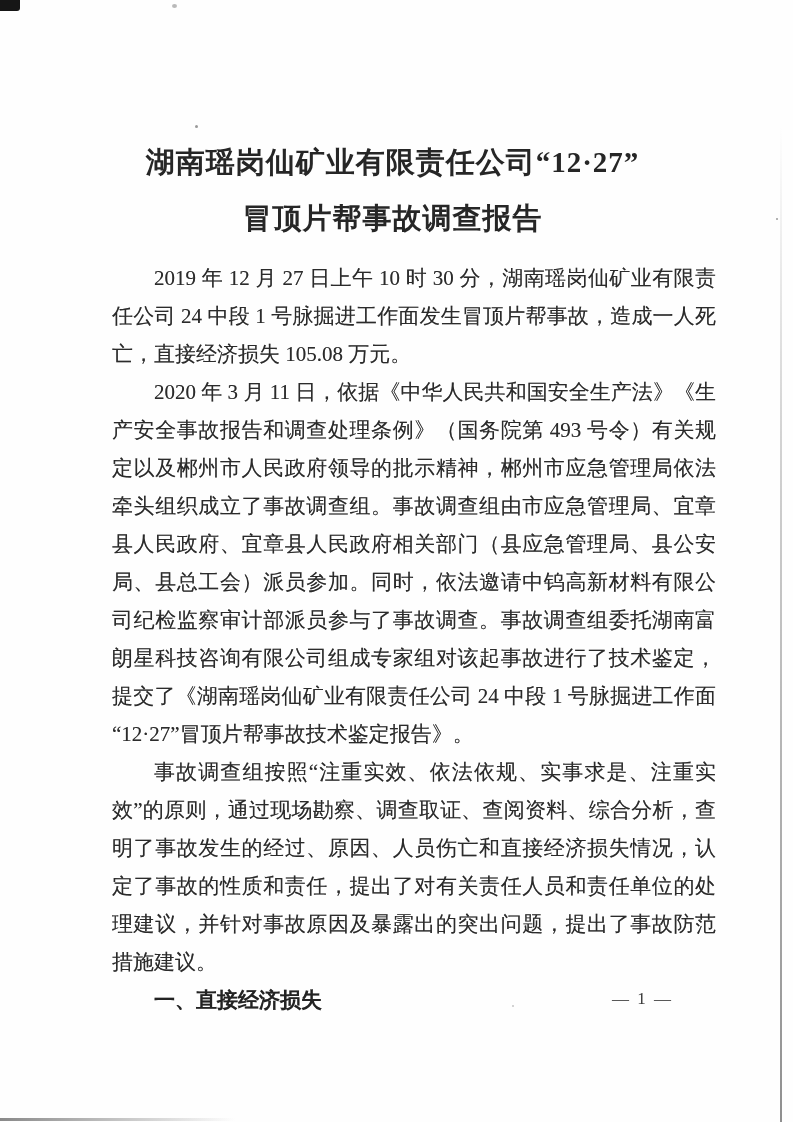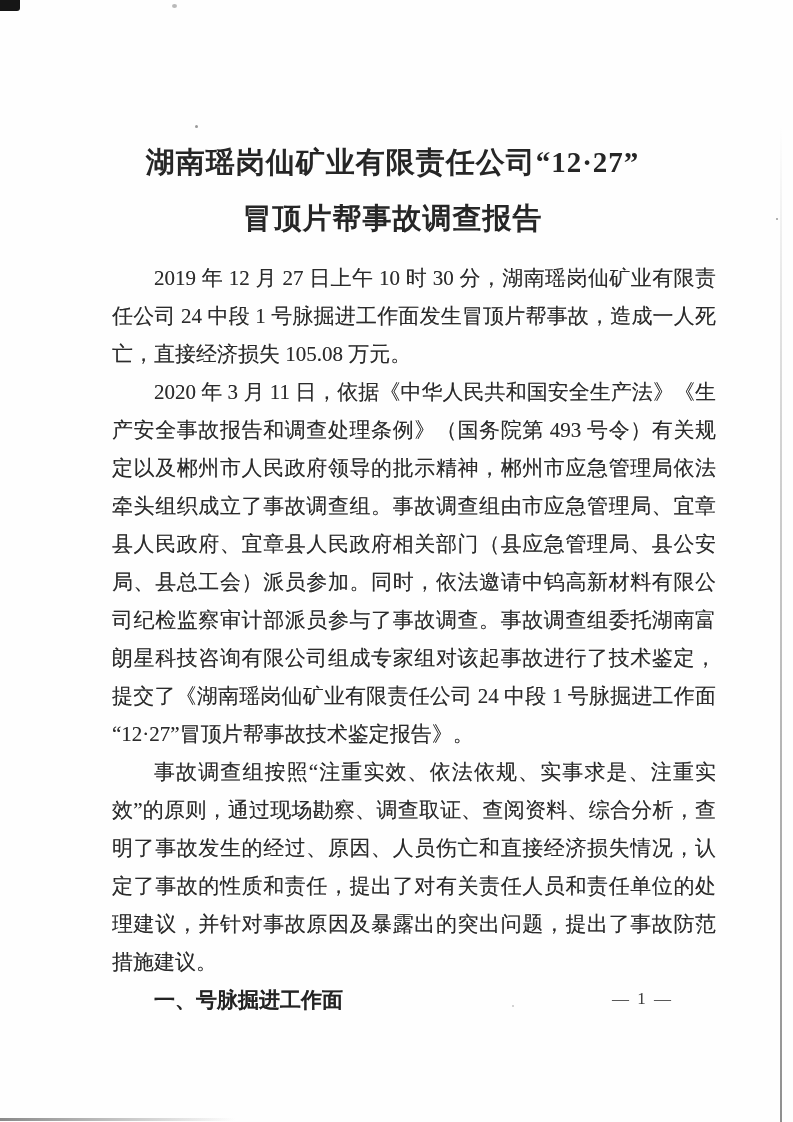--- a/index.html
+++ b/index.html
@@ -96,18 +96,18 @@
 
   <h1 class="title">
     <span class="tline">湖南瑶岗仙矿业有限责任公司“12·27”</span>
     <span class="tline">冒顶片帮事故调查报告</span>
   </h1>
 
   <div class="doc-body">
     <p>2019 年 12 月 27 日上午 10 时 30 分，湖南瑶岗仙矿业有限责任公司 24 中段 1 号脉掘进工作面发生冒顶片帮事故，造成一人死亡，直接经济损失 105.08 万元。</p>
     <p>2020 年 3 月 11 日，依据《中华人民共和国安全生产法》《生产安全事故报告和调查处理条例》（国务院第 493 号令）有关规定以及郴州市人民政府领导的批示精神，郴州市应急管理局依法牵头组织成立了事故调查组。事故调查组由市应急管理局、宜章县人民政府、宜章县人民政府相关部门（县应急管理局、县公安局、县总工会）派员参加。同时，依法邀请中钨高新材料有限公司纪检监察审计部派员参与了事故调查。事故调查组委托湖南富朗星科技咨询有限公司组成专家组对该起事故进行了技术鉴定，提交了《湖南瑶岗仙矿业有限责任公司 24 中段 1 号脉掘进工作面“12·27”冒顶片帮事故技术鉴定报告》。</p>
     <p>事故调查组按照“注重实效、依法依规、实事求是、注重实效”的原则，通过现场勘察、调查取证、查阅资料、综合分析，查明了事故发生的经过、原因、人员伤亡和直接经济损失情况，认定了事故的性质和责任，提出了对有关责任人员和责任单位的处理建议，并针对事故原因及暴露出的突出问题，提出了事故防范措施建议。</p>
-    <h2>一、号脉掘进工作面</h2>
+    <h2>一、直接经济损失</h2>
   </div>
 
   <div class="page-number">— 1 —</div>
 
 </div>
 
 </body></html>

